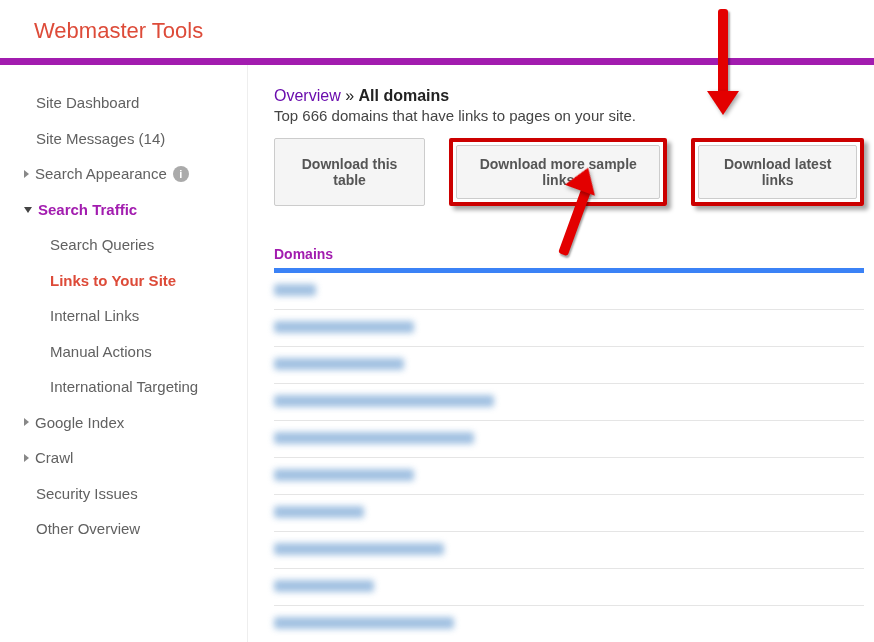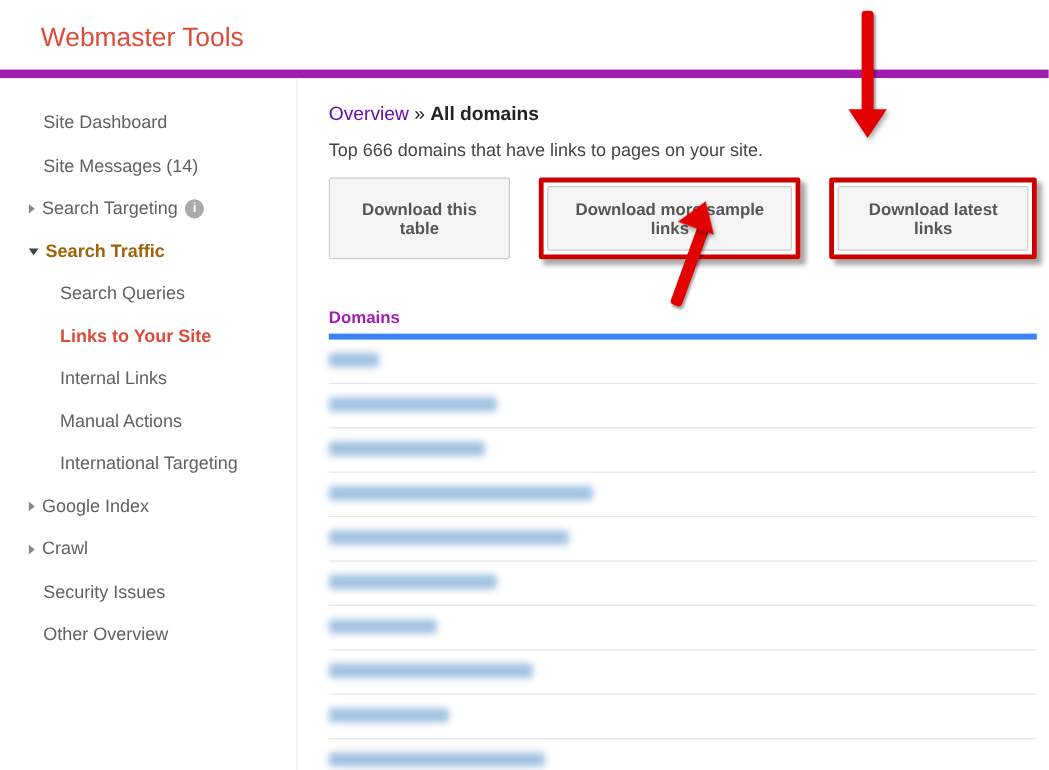--- a/index.html
+++ b/index.html
@@ -34,21 +34,21 @@
     display: flex;
     align-items: center;
     font-size: 15px;
     color: #616161;
     padding: 8px 0 8px 10px;
     cursor: pointer;
     line-height: 1.3;
   }
   .sidebar .item.top { padding-left: 16px; }
   .sidebar .item.section { padding-left: 4px; font-weight:400; }
-  .sidebar .item.section.bold { font-weight:700; color:#a16207; }
+  .sidebar .item.section.bold { font-weight:700; color:#a21caf; }
   .sidebar .item.sub { padding-left: 30px; text-align: right; }
   .sidebar .item.active { color:#dd4b39; font-weight:700; }
   .tri {
     display:inline-block;
     width:0;height:0;
     border-top:4px solid transparent;
     border-bottom:4px solid transparent;
     border-left:5px solid #888;
     margin-right:6px;
     flex-shrink:0;
@@ -74,21 +74,21 @@
     margin-left:6px;
     flex-shrink:0;
   }
   .main {
     flex:1;
     padding: 22px 10px 0 26px;
     position: relative;
   }
   .breadcrumb {
     font-size:16px;
-    margin-bottom:12px;
+    margin-bottom:2px;
   }
   .breadcrumb .bc-over { color:#6a0dad; }
   .breadcrumb .bc-sep { color:#222; }
   .breadcrumb .bc-cur { color:#222; font-weight:700; }
   .subtitle { font-size:15px; color:#444; margin-bottom:14px;}
   .btn-row { display:flex; gap:24px; margin-bottom:34px;}
   .btn {
     background:#f5f5f5;
     border:1px solid #ccc;
     border-radius:2px;
@@ -172,21 +172,21 @@
   <div class="header-title">Webmaster Tools</div>
 </div>
 
 <div class="layout">
   <div class="sidebar">
     <div class="item top">Site Dashboard</div>
     <div class="item top">Site Messages (14)</div>
 
     <div class="item section">
       <span class="tri"></span>
-      <span>Search Targeting</span>
+      <span>Search Appearance</span>
       <span class="info-icon">i</span>
     </div>
 
     <div class="item section bold">
       <span class="tri down"></span>
       <span>Search Traffic</span>
     </div>
     <div class="item sub">Search Queries</div>
     <div class="item sub active">Links to Your Site</div>
     <div class="item sub">Internal Links</div>

